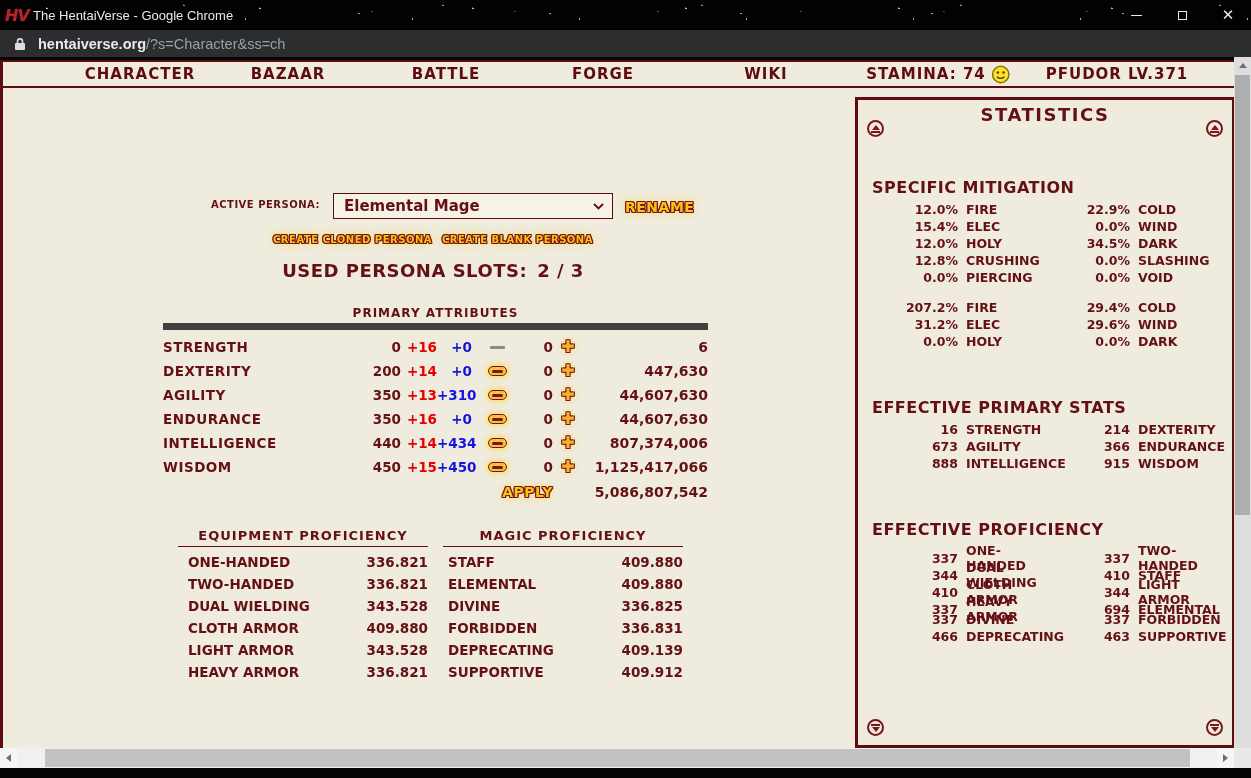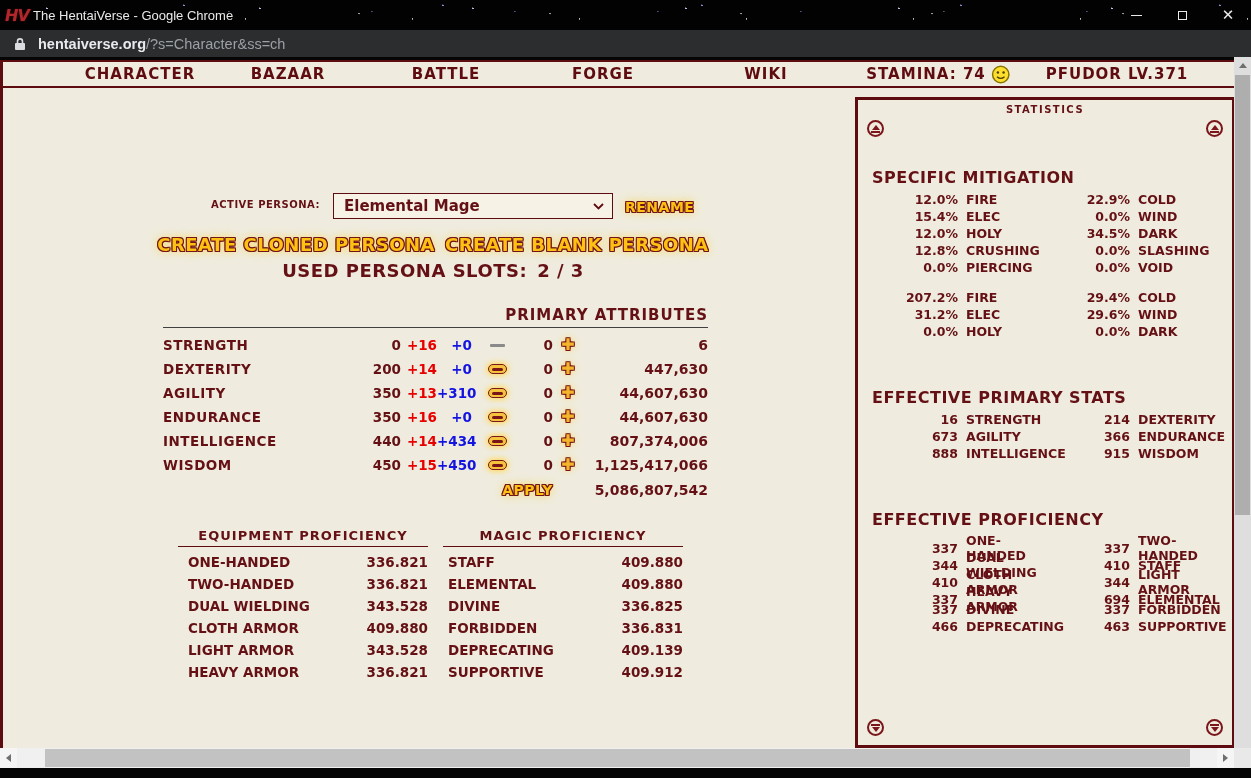--- a/index.html
+++ b/index.html
@@ -80,27 +80,27 @@
 
   
   .lbl-active{ position:absolute; left:172px; top:139px; font-size:10px; letter-spacing:.5px;margin-left:36px; }
   .persona-select{
     position:absolute; left:330px; top:133px; width:280px; height:26px;
     border:1px solid #5f0c10; background:#f6f3e6; display:flex; align-items:center;
     padding:0 8px 0 10px; cursor:pointer;
   }
   .persona-select .sel-text{ flex:1; font-size:15px; }
   .rename{ position:absolute; left:622px; top:139px; font-size:14px; }
-  .create-row{ position:absolute; left:430px; top:174px; transform:translateX(-50%); display:flex; gap:10px; font-size:18px; }
+  .create-row{ position:absolute; left:430px; top:174px; transform:translateX(-50%); display:flex; gap:10px; font-size:10px; }
   .slots{ position:absolute; left:430px; top:200px; transform:translateX(-50%); font-size:18px; letter-spacing:.5px; white-space:nowrap; }
   .slots .v{ margin-left:10px; }
 
   
   .primary{ position:absolute; left:160px; top:246px; width:545px; }
-  .primary .ttl{ text-align:right; font-size:15px; letter-spacing:1px; padding-bottom:3px; border-bottom:1px solid #404040; }
+  .primary .ttl{ text-align:center; font-size:12px; letter-spacing:1px; padding-bottom:3px; border-bottom:7px solid #404040; }
   .prow{ display:grid; grid-template-columns:120px 118px 36px 35px 51px 30px 30px 1fr; align-items:center; height:24px; font-size:13.5px; }
   .prow .name{ letter-spacing:.5px; }
   .prow .base{ text-align:right; }
   .prow .red{ text-align:right; color:#e80000; }
   .prow .blue{ text-align:right; color:#1414e0; }
   .prow .cell-c{ display:flex; justify-content:center; align-items:center; }
   .prow .delta{ text-align:right; }
   .prow .cost{ text-align:right; font-size:14px; }
   .apply-row{ display:grid; grid-template-columns:120px 118px 36px 35px 51px 30px 30px 1fr; align-items:center; height:26px; }
   .apply-row .applybtn{ grid-column:5/8; text-align:center; font-size:14px; }
@@ -123,21 +123,21 @@
   .prof .rows{ padding-top:4px; }
   .prof .row{ display:flex; justify-content:space-between; height:22px; align-items:center; font-size:13.5px; }
   .prof.equip .row{ padding-left:10px; }
   .prof.magic .row{ padding-left:5px; }
 
   
   .statspanel{
     position:absolute; left:852px; top:37px; width:380px; height:651px;
     border:3px solid #5f0c10; background:#efecdf;
   }
-  .statspanel .ttl{ text-align:center; font-size:10px; letter-spacing:1.5px; margin-top:4px; }
+  .statspanel .ttl{ text-align:center; font-size:18px; letter-spacing:1.5px; margin-top:4px; }
   .scrollicon{ position:absolute; width:17px; height:17px; border:2px solid #7a161a; border-radius:50%;
     display:flex; flex-direction:column; align-items:center; justify-content:center; gap:1px; cursor:pointer; background:#efecdf; }
   .scrollicon .t-up{ width:0; height:0; border-left:4px solid transparent; border-right:4px solid transparent; border-bottom:5px solid #7a161a; }
   .scrollicon .t-down{ width:0; height:0; border-left:4px solid transparent; border-right:4px solid transparent; border-top:5px solid #7a161a; }
   .scrollicon .bar{ width:9px; height:2px; background:#7a161a; }
   .si-tl{ left:9px; top:20px; } .si-tr{ right:9px; top:20px; }
   .si-bl{ left:9px; bottom:9px; } .si-br{ right:9px; bottom:9px; }
   .ssection{ margin:0 12px 13px 14px; }
   .ssection .shead{ font-size:16px; letter-spacing:.5px; margin-bottom:4px;margin-top:48px; }
   .srow{ display:grid; grid-template-columns:86px 84px 72px auto; column-gap:8px; height:17px; align-items:center; font-size:12.5px; }

